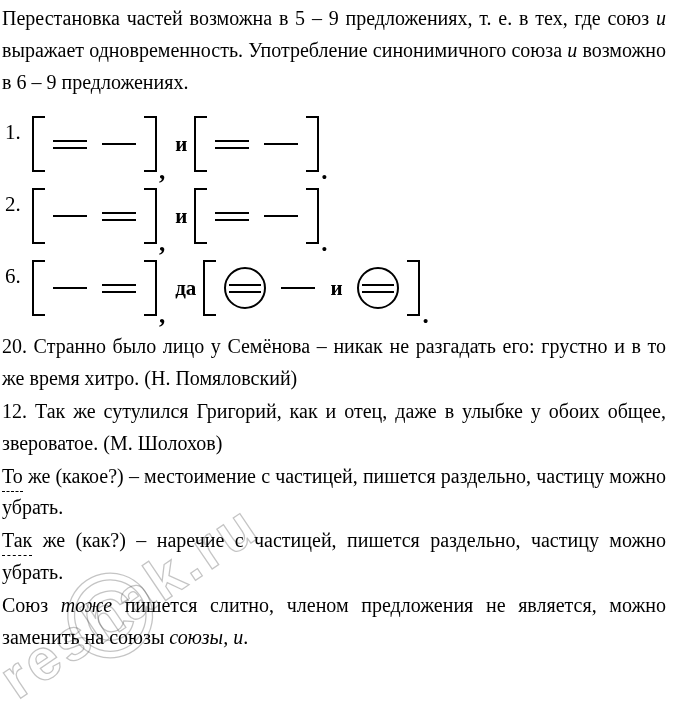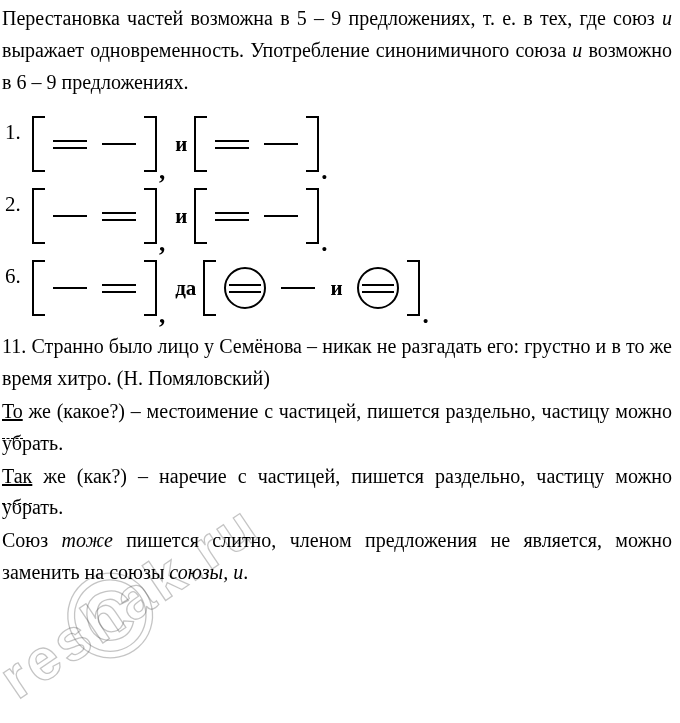--- a/index.html
+++ b/index.html
@@ -4,23 +4,23 @@
 <style>
   html,body{margin:0;padding:0;}
   body{
     width:680px;height:723px;overflow:hidden;position:relative;
     background:#ffffff;color:#000000;
     font-family:"Liberation Serif","DejaVu Serif",serif;
     font-size:20px;line-height:31.8px;
   }
   .page{position:relative;width:680px;height:723px;}
   .content{position:relative;z-index:1;padding:3px 2px 0 2px;}
-  .para{margin:0 6px 1px 0;text-align:justify;}
+  .para{margin:0 12px 1px 0;text-align:justify;}
   .it{font-style:italic;}
-  .ul{text-decoration:underline;border-bottom:1.3px dashed #000;padding-bottom:16px;}
+  .ul{border-bottom:1.3px dashed #000;padding-bottom:4px;}
 
   
   #schemes{margin:17px 0 9px 0;}
   .scheme{display:flex;align-items:center;margin:0 0 14px 3px;height:58px;}
   .scheme .num{width:27px;font-size:21px;align-self:flex-start;padding-top:5px;line-height:1.2;}
   .bgroup{display:flex;align-items:flex-end;}
   .bracket{display:flex;align-items:stretch;height:56px;}
   .br-open{width:11px;border-left:2.5px solid #000;border-top:2.5px solid #000;border-bottom:2.5px solid #000;}
   .br-close{width:11px;border-right:2.5px solid #000;border-top:2.5px solid #000;border-bottom:2.5px solid #000;}
   .br-content{display:flex;align-items:center;gap:15px;padding:0 8px;}
@@ -134,18 +134,19 @@
                   <span class="cl"></span>
                 </div>
               </span>
               <span class="br-close"></span>
             </span>
             <span class="punct">.</span>
           </span>
         </div>
       </div>
 
-    <p class="para"><span>11. Странно было лицо у Семёнова – никак не разгадать его: грустно и в то же время хитро. (Н. Помяловский)</span></p>
+    <p class="para"><span>20. Странно было лицо у Семёнова – никак не разгадать его: грустно и в то же время хитро. (Н. Помяловский)</span></p>
+    <p class="para"><span>12. Так же сутулился Григорий, как и отец, даже в улыбке у обоих общее, звероватое. (М. Шолохов)</span></p>
     <p class="para"><span class="ul">То</span><span> же (какое?) – местоимение с частицей, пишется раздельно, частицу можно убрать.</span></p>
     <p class="para"><span class="ul">Так</span><span> же (как?) – наречие с частицей, пишется раздельно, частицу можно убрать.</span></p>
     <p class="para"><span>Союз </span><span class="it">тоже</span><span> пишется слитно, членом предложения не является, можно заменить на союзы </span><span class="it">союзы, и</span><span>.</span></p>
   </div>
 </div>
 
 </body></html>

